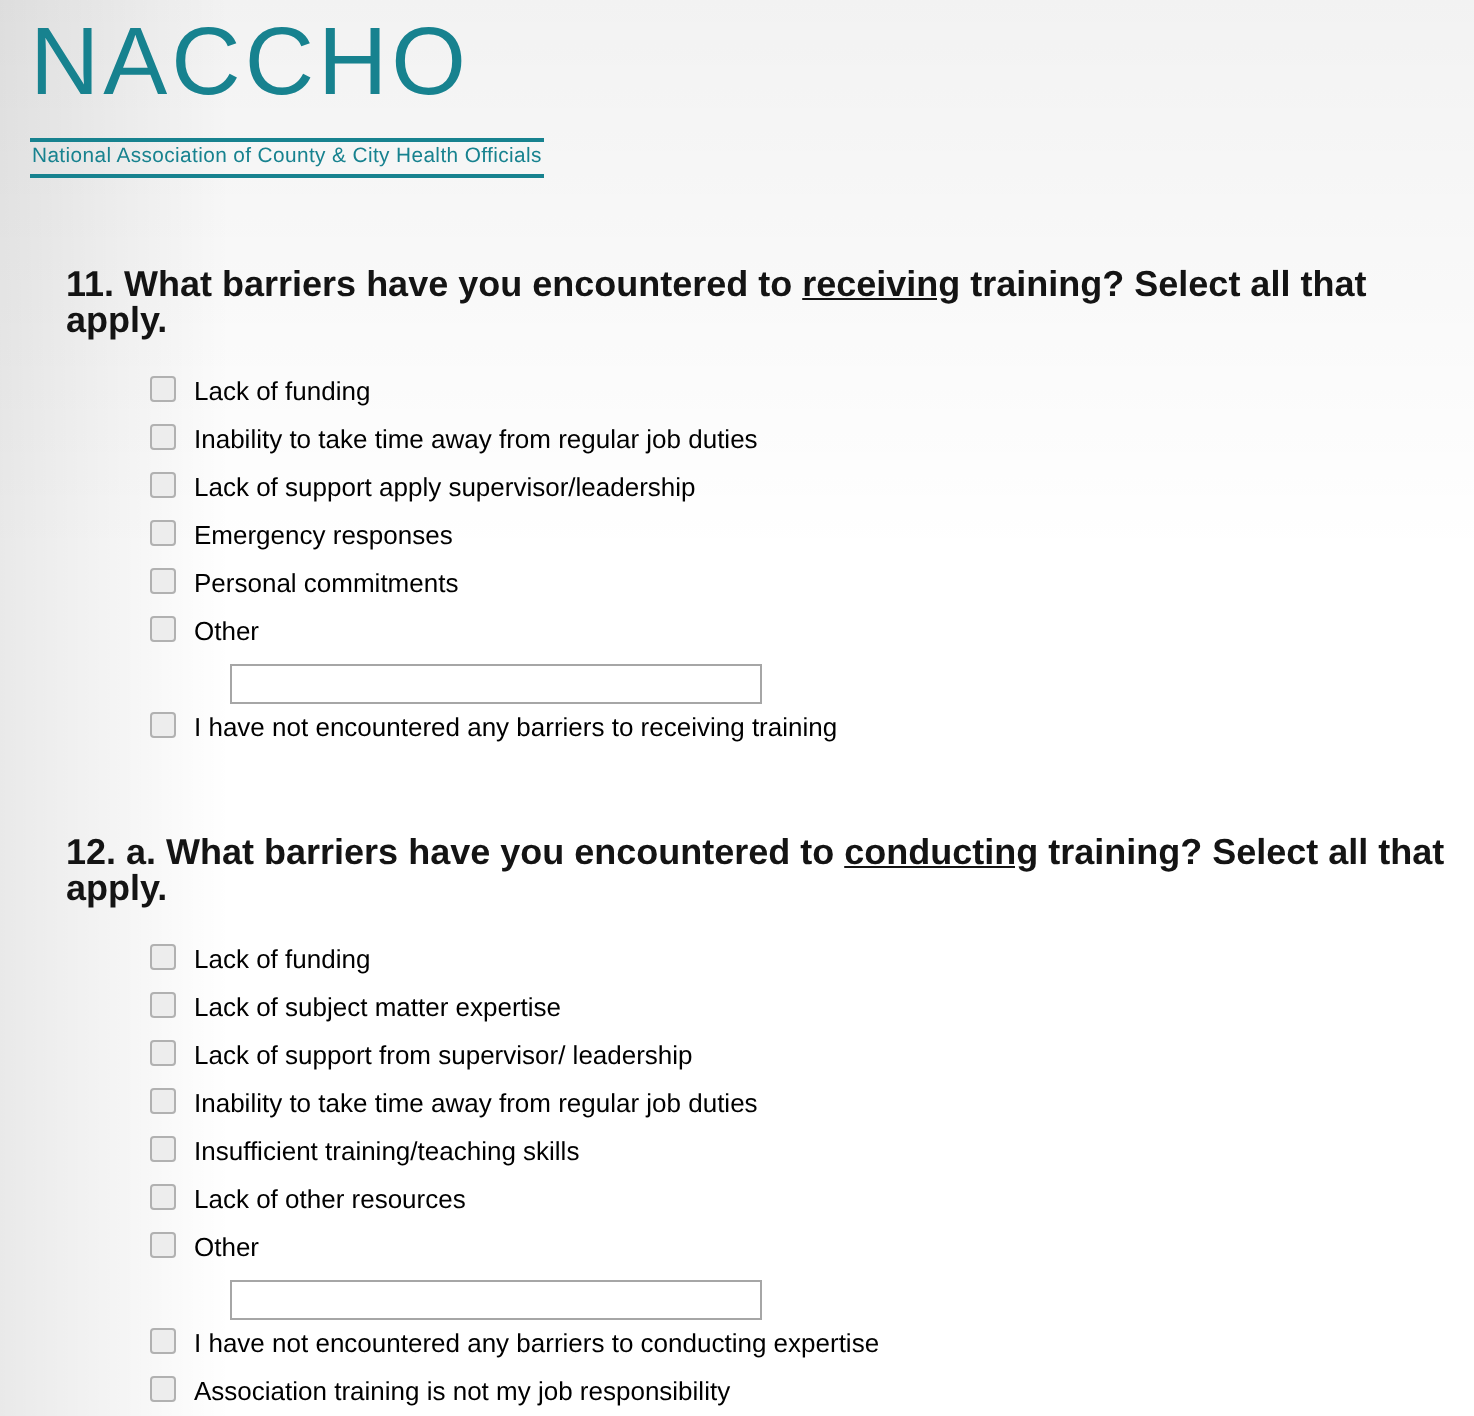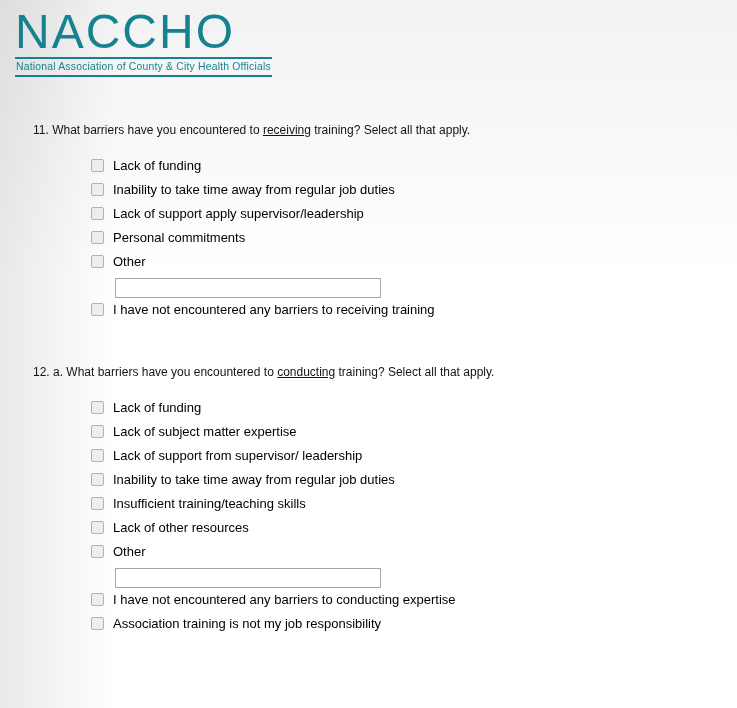--- a/index.html
+++ b/index.html
@@ -29,55 +29,54 @@
     color:var(--teal);
     font-weight:normal;
     font-size:48px;
     line-height:1.02;
     letter-spacing:2px;
   }
   .logo-tagline-wrap{
     border-top:2px solid var(--teal);
     border-bottom:2px solid var(--teal);
     padding:2px 1px 3px 1px;
-    margin-top:0;
+    margin-top:12px;
   }
   .logo-tagline{
     color:var(--teal);
     font-size:10.4px;
     letter-spacing:0.2px;
     white-space:nowrap;
   }
   .content{
     margin-left:33px;
   }
   .question{
     margin-top:44px;
   }
   .question + .question{
     margin-top:46px;
   }
   .qheading{
-    font-size:12px;
-    font-weight:normal;
+    font-size:18px;
+    font-weight:bold;
     color:#141414;
     line-height:18px;
   }
   .qheading .u{
     text-decoration:underline;
   }
   .options{
     margin:19px 0 0 42px;
   }
   .opt-row{
     display:flex;
-    align-items:center;
+    align-items:flex-start;
     height:15px;
     margin-bottom:9px;
-    margin-left:16px;
   }
   .checkbox{
     width:13px;
     height:13px;
     box-sizing:border-box;
     background:#EDEDED;
     border:1px solid #B1B1B1;
     border-radius:2px;
     margin-right:9px;
     flex:0 0 auto;
@@ -126,20 +125,24 @@
         <div class="opt-row">
           <span class="checkbox"></span>
           <span class="opt-label">Inability to take time away from regular job duties</span>
         </div>
         <div class="opt-row">
           <span class="checkbox"></span>
           <span class="opt-label">Lack of support apply supervisor/leadership</span>
         </div>
         <div class="opt-row">
           <span class="checkbox"></span>
+          <span class="opt-label">Emergency responses</span>
+        </div>
+        <div class="opt-row">
+          <span class="checkbox"></span>
           <span class="opt-label">Personal commitments</span>
         </div>
         <div class="opt-row">
           <span class="checkbox"></span>
           <span class="opt-label">Other</span>
         </div>
         <input type="text" class="other-input" value="" style="">
         <div class="opt-row">
           <span class="checkbox"></span>
           <span class="opt-label">I have not encountered any barriers to receiving training</span>

